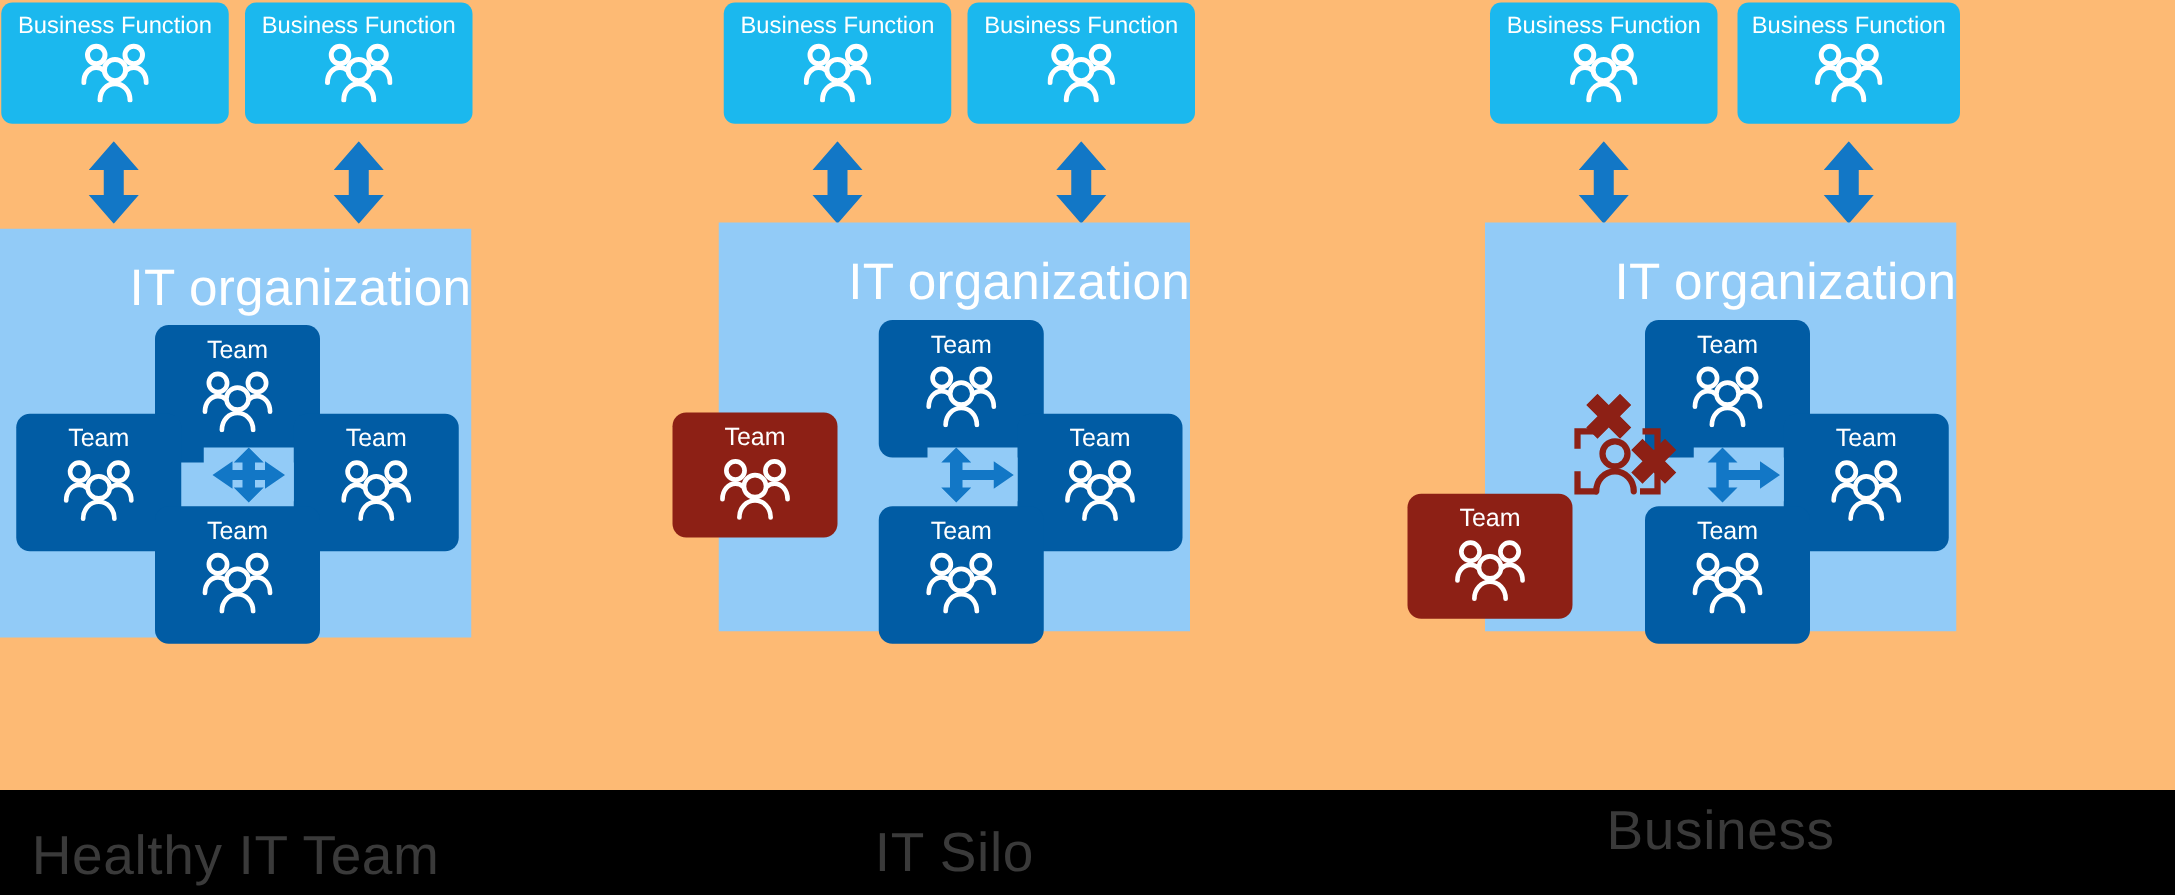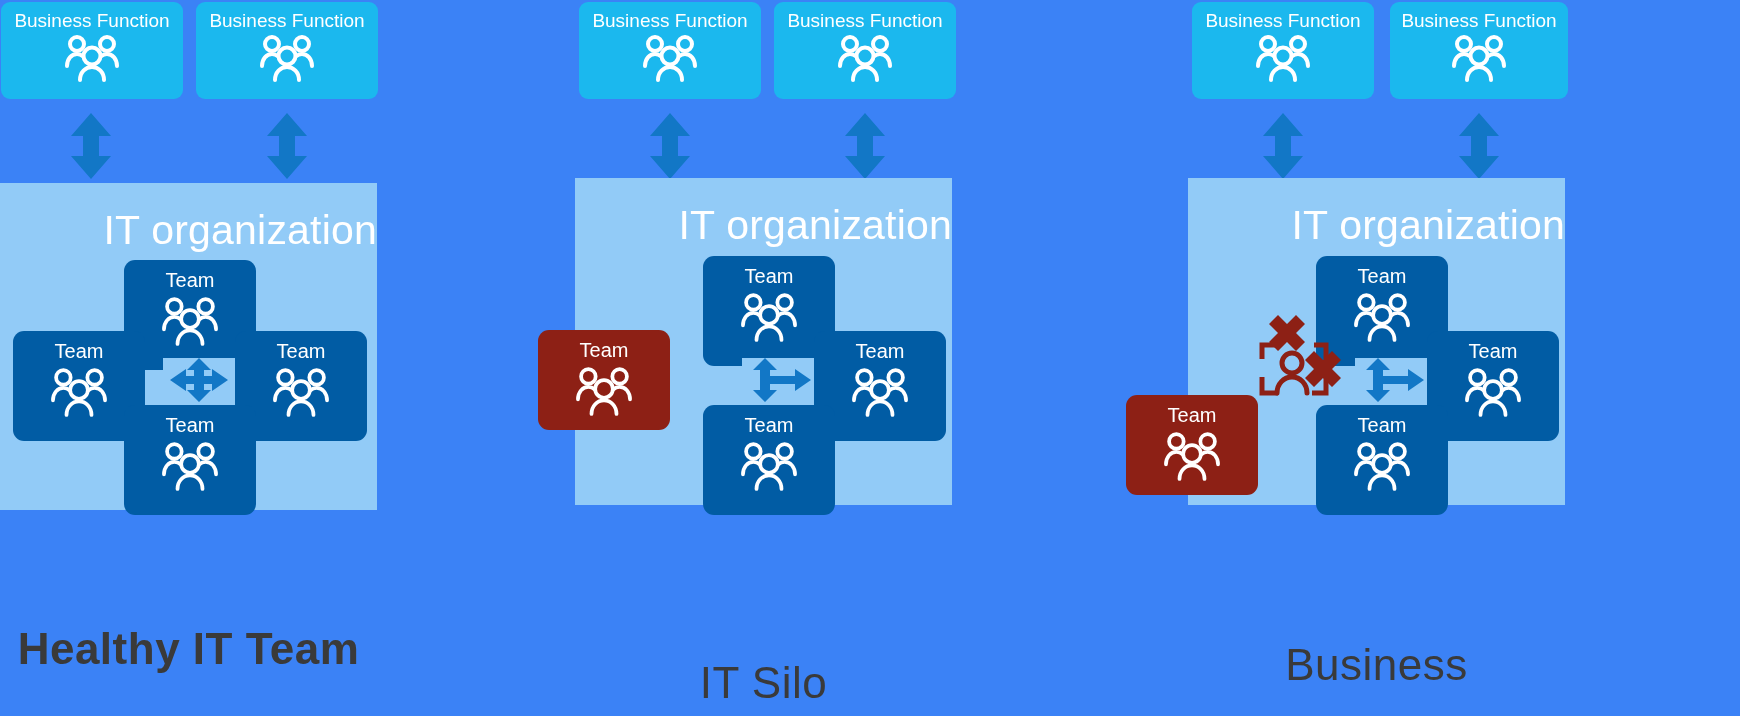--- a/index.html
+++ b/index.html
@@ -10,22 +10,22 @@
   body {
     width: 1740px;
     height: 716px;
     font-family: "Liberation Sans", sans-serif;
     overflow: hidden;
     position: relative;
   }
   .stage {
     position: relative;
     width: 1740px;
-    height: 716px;
-    background: #3b82f6;
+    height: 632px;
+    background: #fdba74;
   }
   .panel {
     position: absolute;
     top: 0;
     width: 580px;
     height: 716px;
   }
   
   .bf-box {
     position: absolute;
@@ -220,21 +220,21 @@
       </span>
     </div>
 
     <div class="hub" style="left:163px; top:358px; width:72px; height:43px;"></div>
     <div class="hub-arrow" style="left:168px; top:357px;">
       <svg width="62" height="46" viewBox="0 0 62 46">
         <polygon fill="#1277C6" points="31,1 43,13 36,13 36,19 44,19 44,12 60,23 44,34 44,27 36,27 36,33 43,33 31,45 19,33 26,33 26,27 18,27 18,34 2,23 18,12 18,19 26,19 26,13 19,13"></polygon>
       </svg>
     </div>
 
-    <div class="caption" style="left:0px; top:624px; width:377px;font-weight:bold;">Healthy IT Team</div>
+    <div class="caption" style="left:0px; top:660px; width:377px;">Healthy IT Team</div>
   </div>
 
   <div class="panel" style="left:575px;">
 
     <div class="bf-box" style="left:4px; top:2px; width:182px; height:97px;">
       <span class="bf-label">Business Function</span>
       <span class="bf-icon">
         <svg width="54" height="48" viewBox="0 0 54 48" fill="none" stroke="#ffffff" stroke-width="4">
           <circle cx="12" cy="10" r="7"></circle>
             <path d="M2 32c0-7 4.5-12 10-12 2.3 0 4.4.9 6 2.4" stroke-linecap="round"></path>

